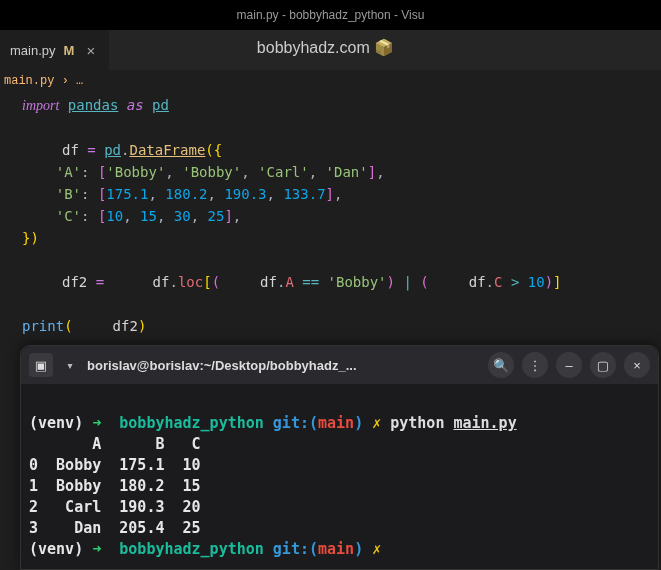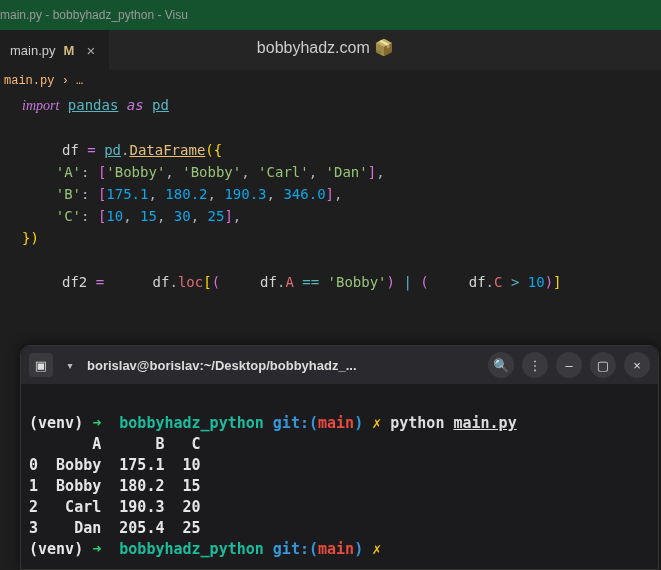--- a/index.html
+++ b/index.html
@@ -8,23 +8,24 @@
     height: 570px;
     background: #1e1e1e;
     font-family: 'Menlo', 'Consolas', monospace;
     font-size: 14px;
     color: #d4d4d4;
     overflow: hidden;
     position: relative;
   }
   .title-bar {
     height: 30px;
-    background: #14532d;
+    background: #000000;
     display: flex;
     align-items: center;
+    justify-content: center;
     color: #999;
     font-family: -apple-system, 'Segoe UI', sans-serif;
     font-size: 12px;
   }
   .tab-bar {
     height: 40px;
     background: #252526;
     display: flex;
     align-items: stretch;
     position: relative;
@@ -191,41 +192,45 @@
   <div class="line">
       <span class="gutter"></span>
       <span class="code"><span class="var">df</span> <span class="op">=</span> <span class="alias">pd</span><span class="dot">.</span><span class="attr">DataFrame</span><span class="paren">({</span></span>
     </div>
   <div class="line">
       <span class="gutter"></span>
       <span class="code">    <span class="str">'A'</span><span class="comma">:</span> <span class="bracket">[</span><span class="str">'Bobby'</span><span class="comma">,</span> <span class="str">'Bobby'</span><span class="comma">,</span> <span class="str">'Carl'</span><span class="comma">,</span> <span class="str">'Dan'</span><span class="bracket">]</span><span class="comma">,</span></span>
     </div>
   <div class="line">
       <span class="gutter"></span>
-      <span class="code">    <span class="str">'B'</span><span class="comma">:</span> <span class="bracket">[</span><span class="num">175.1</span><span class="comma">,</span> <span class="num">180.2</span><span class="comma">,</span> <span class="num">190.3</span><span class="comma">,</span> <span class="num">346.0</span><span class="bracket">]</span><span class="comma">,</span></span>
+      <span class="code">    <span class="str">'B'</span><span class="comma">:</span> <span class="bracket">[</span><span class="num">175.1</span><span class="comma">,</span> <span class="num">180.2</span><span class="comma">,</span> <span class="num">190.3</span><span class="comma">,</span> <span class="num">133.7</span><span class="bracket">]</span><span class="comma">,</span></span>
     </div>
   <div class="line">
       <span class="gutter"></span>
       <span class="code">    <span class="str">'C'</span><span class="comma">:</span> <span class="bracket">[</span><span class="num">10</span><span class="comma">,</span> <span class="num">15</span><span class="comma">,</span> <span class="num">30</span><span class="comma">,</span> <span class="num">25</span><span class="bracket">]</span><span class="comma">,</span></span>
     </div>
   <div class="line">
       <span class="gutter"></span>
       <span class="code"><span class="paren">})</span></span>
     </div>
   <div class="line">
       <span class="gutter"></span>
       <span class="code"> </span>
     </div>
   <div class="line">
       <span class="gutter"></span>
       <span class="code"><span class="var">df2</span> <span class="op">=</span> <span class="var">df</span><span class="dot">.</span><span class="prop">loc</span><span class="paren">[</span><span class="bracket">(</span><span class="var">df</span><span class="dot">.</span><span class="prop">A</span> <span class="eq">==</span> <span class="str">'Bobby'</span><span class="bracket">)</span> <span class="eq">|</span> <span class="bracket">(</span><span class="var">df</span><span class="dot">.</span><span class="prop">C</span> <span class="eq">&gt;</span> <span class="num">10</span><span class="bracket">)</span><span class="paren">]</span></span>
     </div>
   <div class="line">
       <span class="gutter"></span>
       <span class="code"> </span>
+    </div>
+  <div class="line">
+      <span class="gutter"></span>
+      <span class="code"><span class="func">print</span><span class="paren">(</span><span class="var">df2</span><span class="paren">)</span></span>
     </div>
 </div>
 
 <div class="term-panel">
   <div class="term-header">
     <div class="term-newtab">
         <span>▣</span>
       </div>
     <div class="term-drop">
         <span>▾</span>

